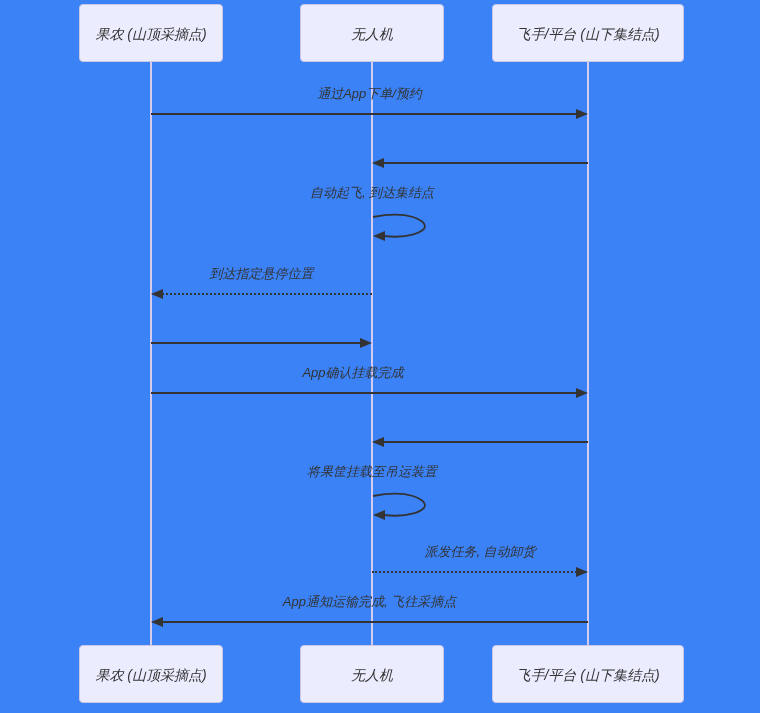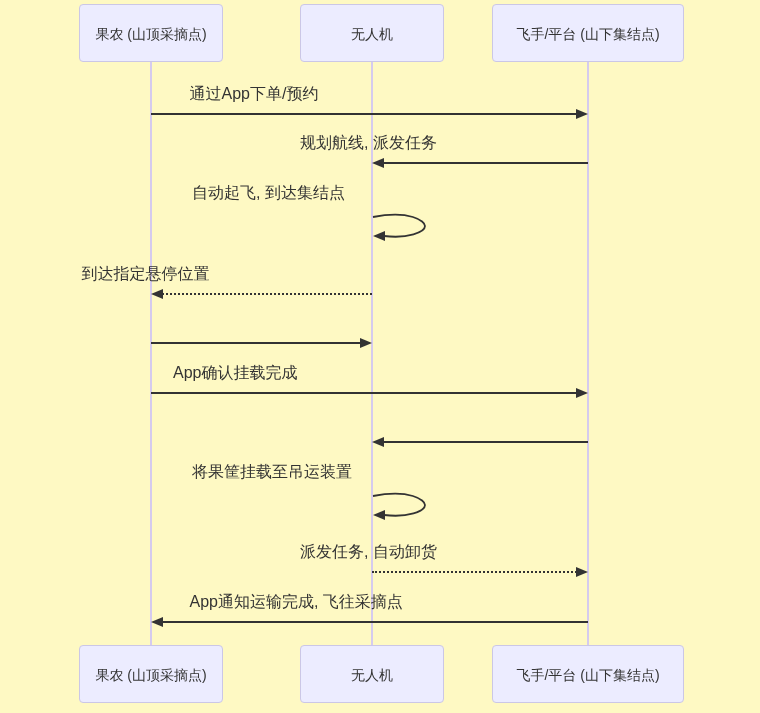--- a/index.html
+++ b/index.html
@@ -1,26 +1,26 @@
 <!DOCTYPE html>
 <html><head>
 <meta charset="utf-8">
 <style>
   html,body{margin:0;padding:0;background:#ffffff;}
   #diagram{
-    position:relative;width:760px;height:713px;background:#fef9c3;
-    font-family:"Liberation Sans","DejaVu Sans",sans-serif;overflow:hidden;
+    position:relative;width:760px;height:713px;background:#3b82f6;
+    font-family:"Liberation Sans","DejaVu Sans",sans-serif;overflow:hidden;font-style:italic;
   }
   .abs{position:absolute;}
   .actor{
     text-align:center;font-size:14px;color:#333333;
     border-radius:4px;box-sizing:border-box;
   }
   .msg{
-    font-size:16px;color:#333333;
+    text-align:center;font-size:13px;color:#333333;
     height:20px;line-height:20px;white-space:nowrap;
   }
 </style>
 </head>
 <body>
 
 <div id="diagram">
     <div class="abs" style="left: 150px; top: 62px; width: 2px; height: 583px; background: rgb(213, 203, 238);"></div>
     <div class="abs" style="left: 371px; top: 62px; width: 2px; height: 583px; background: rgb(213, 203, 238);"></div>
     <div class="abs" style="left: 587px; top: 62px; width: 2px; height: 583px; background: rgb(213, 203, 238);"></div>
@@ -28,21 +28,20 @@
     <div class="abs actor" style="left: 79px; top: 645px; width: 144px; height: 58px; line-height: 58px; background: rgb(236, 236, 255); border: 1px solid rgb(203, 199, 230);">果农 (山顶采摘点)</div>
     <div class="abs actor" style="left: 300px; top: 4px; width: 144px; height: 58px; line-height: 58px; background: rgb(236, 236, 255); border: 1px solid rgb(203, 199, 230);">无人机</div>
     <div class="abs actor" style="left: 300px; top: 645px; width: 144px; height: 58px; line-height: 58px; background: rgb(236, 236, 255); border: 1px solid rgb(203, 199, 230);">无人机</div>
     <div class="abs actor" style="left: 492px; top: 4px; width: 192px; height: 58px; line-height: 58px; background: rgb(236, 236, 255); border: 1px solid rgb(203, 199, 230);">飞手/平台 (山下集结点)</div>
     <div class="abs actor" style="left: 492px; top: 645px; width: 192px; height: 58px; line-height: 58px; background: rgb(236, 236, 255); border: 1px solid rgb(203, 199, 230);">飞手/平台 (山下集结点)</div>
     <div class="abs" style="left: 151px; top: 113px; width: 426px; height: 0px; border-top: 2px solid rgb(51, 51, 51);"></div>
     <div class="abs" style="left: 576px; top: 109px; border-width: 5px 0px 5px 12px; border-color: transparent transparent transparent rgb(51, 51, 51); width: 0px; height: 0px; border-style: solid;"></div>
     <div class="abs msg" style="left: 189.5px; top: 84px; width: 360px;">通过App下单/预约</div>
     <div class="abs" style="left: 383px; top: 162px; width: 205px; height: 0px; border-top: 2px solid rgb(51, 51, 51);"></div>
     <div class="abs" style="left: 372px; top: 158px; border-width: 5px 12px 5px 0px; border-color: transparent rgb(51, 51, 51) transparent transparent; width: 0px; height: 0px; border-style: solid;"></div>
-    <div class="abs msg" style="left: 300px; top: 133px; width: 360px;">规划航线, 派发任务</div>
     <div class="abs msg" style="left: 192px; top: 183px; width: 360px;">自动起飞, 到达集结点</div>
     <svg width="56" height="29" class="abs" style="left: 372px; top: 213px;">
       <path d="M1,4 C38,-3 53,8 53,13 C53,19 36,26 12,23" fill="none" stroke="#333333" stroke-width="1.8"></path>
       <polygon points="13,18 1,23 13,28" fill="#333333"></polygon>
     </svg>
     <div class="abs" style="left: 162px; top: 293px; width: 210px; height: 0px; border-top: 2px dotted rgb(51, 51, 51);"></div>
     <div class="abs" style="left: 151px; top: 289px; border-width: 5px 12px 5px 0px; border-color: transparent rgb(51, 51, 51) transparent transparent; width: 0px; height: 0px; border-style: solid;"></div>
     <div class="abs msg" style="left: 81.5px; top: 264px; width: 360px;">到达指定悬停位置</div>
     <div class="abs" style="left: 151px; top: 342px; width: 210px; height: 0px; border-top: 2px solid rgb(51, 51, 51);"></div>
     <div class="abs" style="left: 360px; top: 338px; border-width: 5px 0px 5px 12px; border-color: transparent transparent transparent rgb(51, 51, 51); width: 0px; height: 0px; border-style: solid;"></div>

